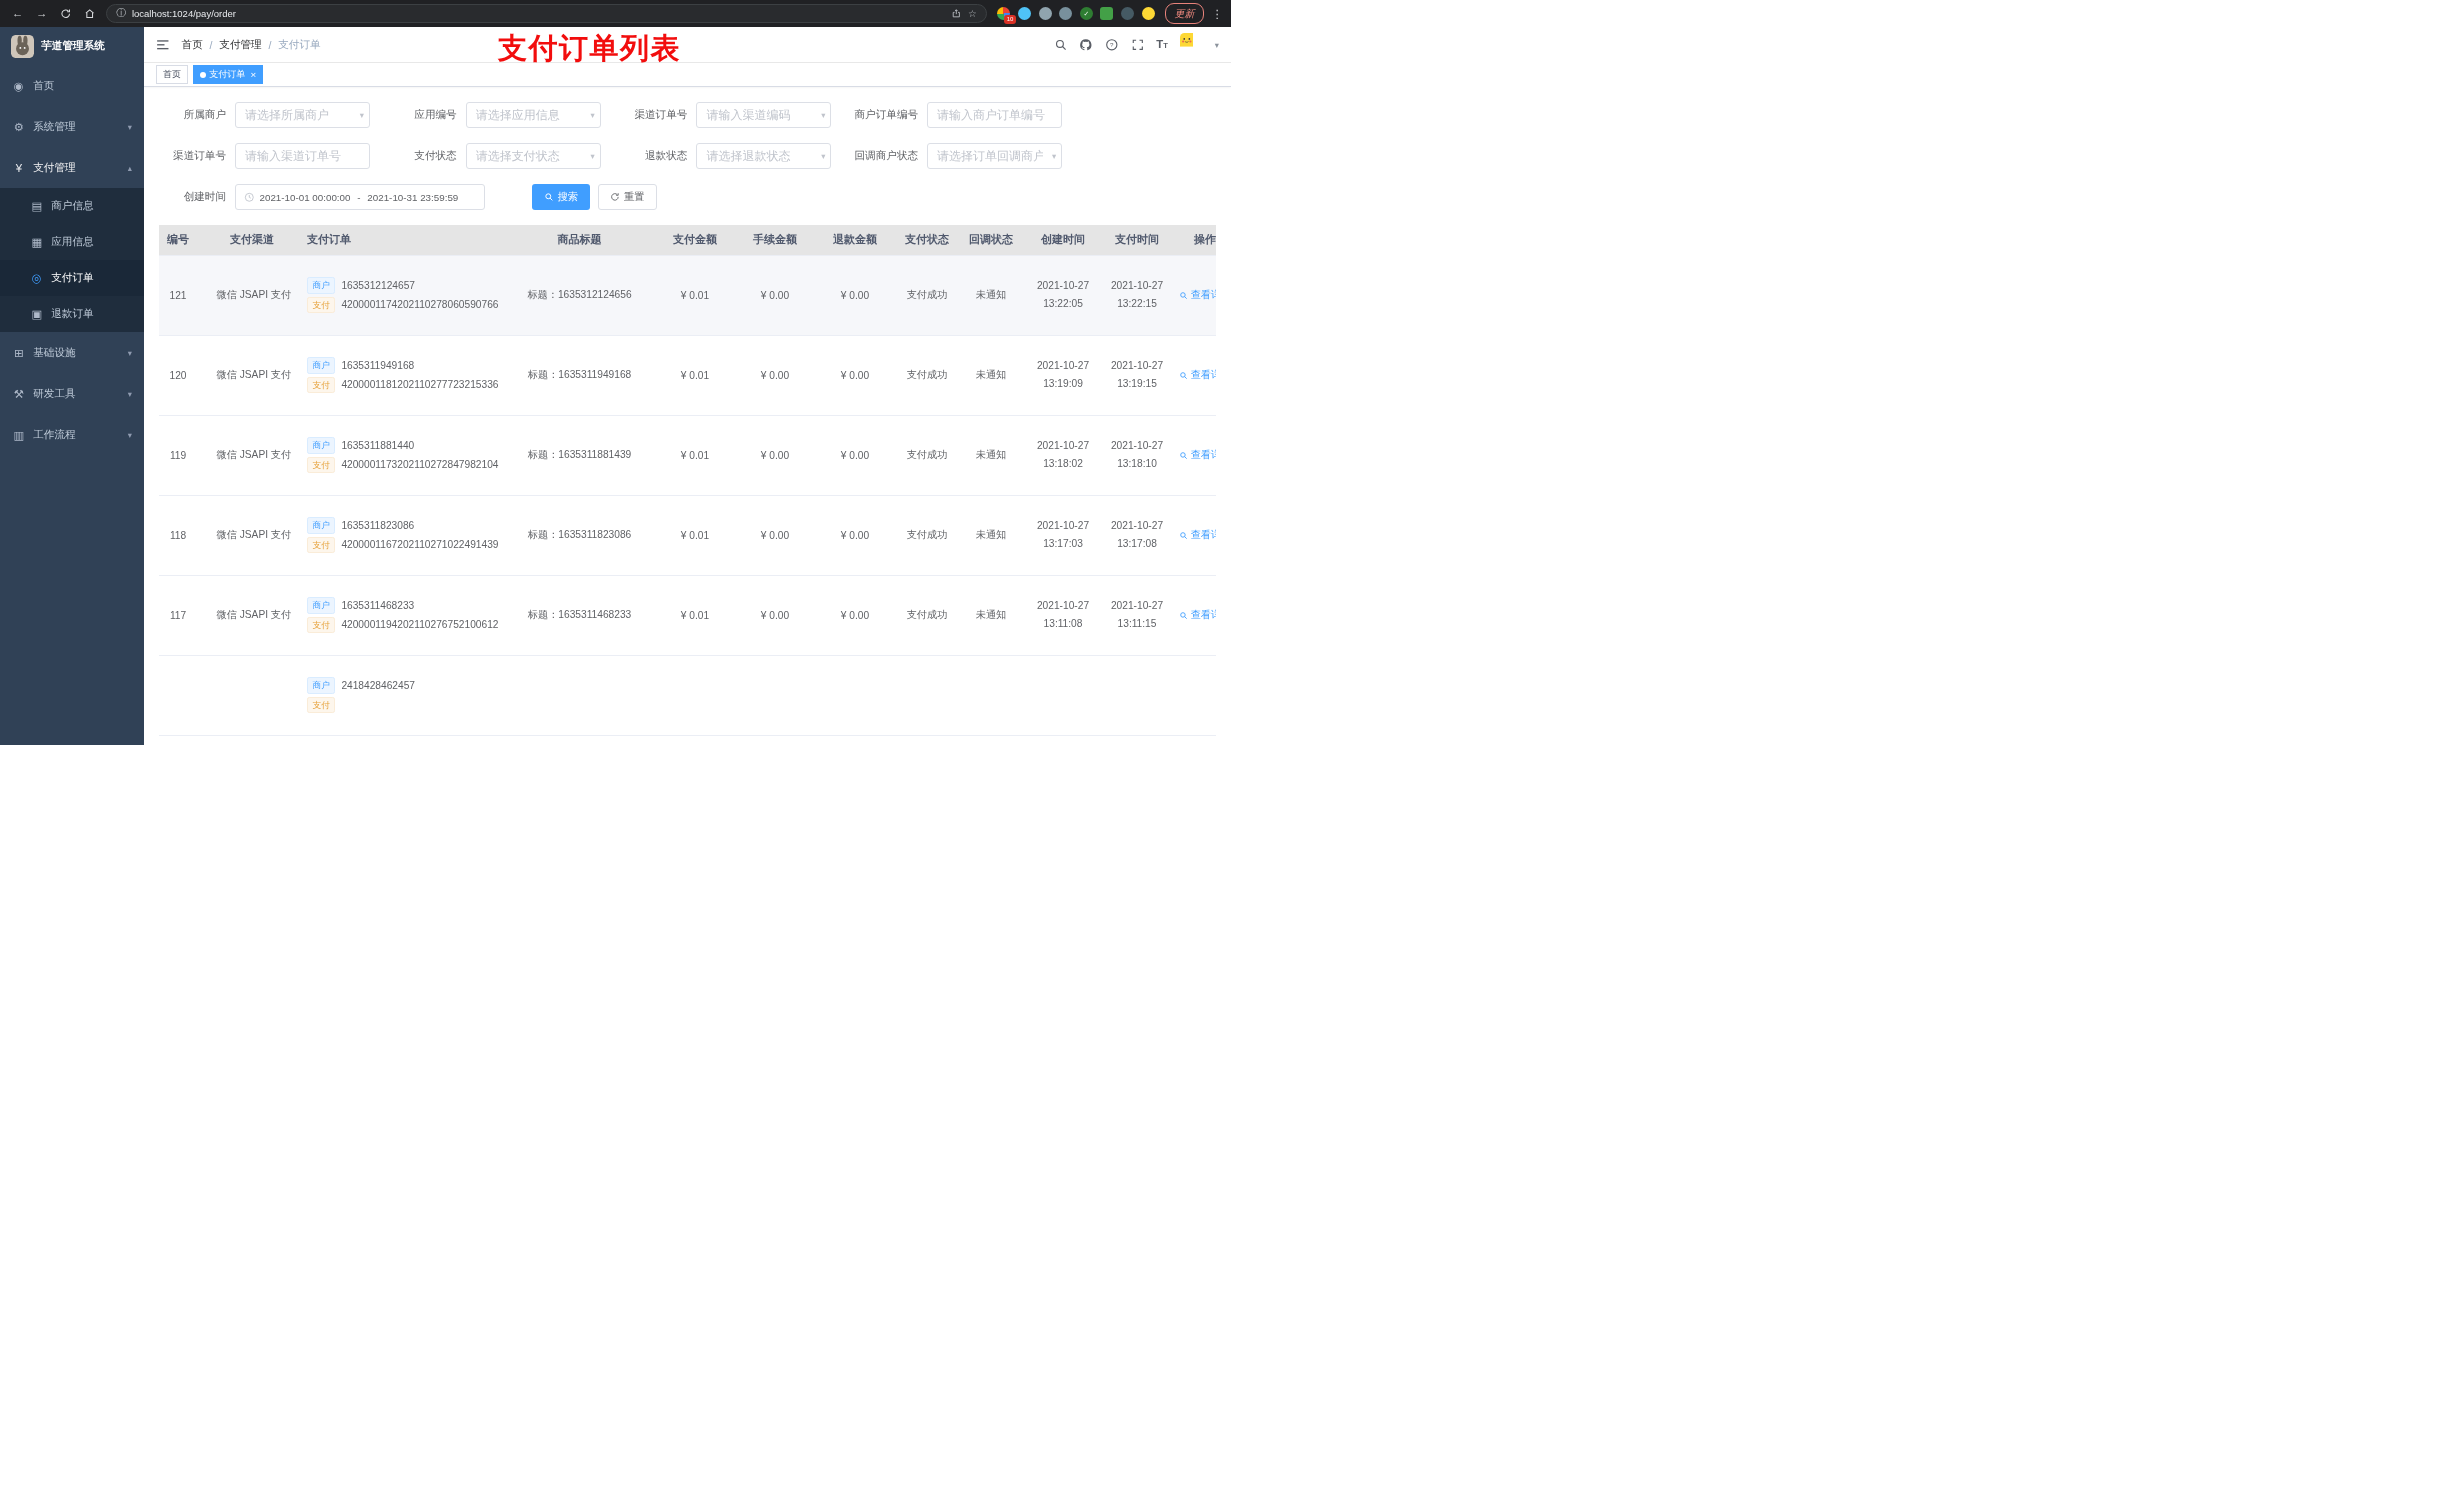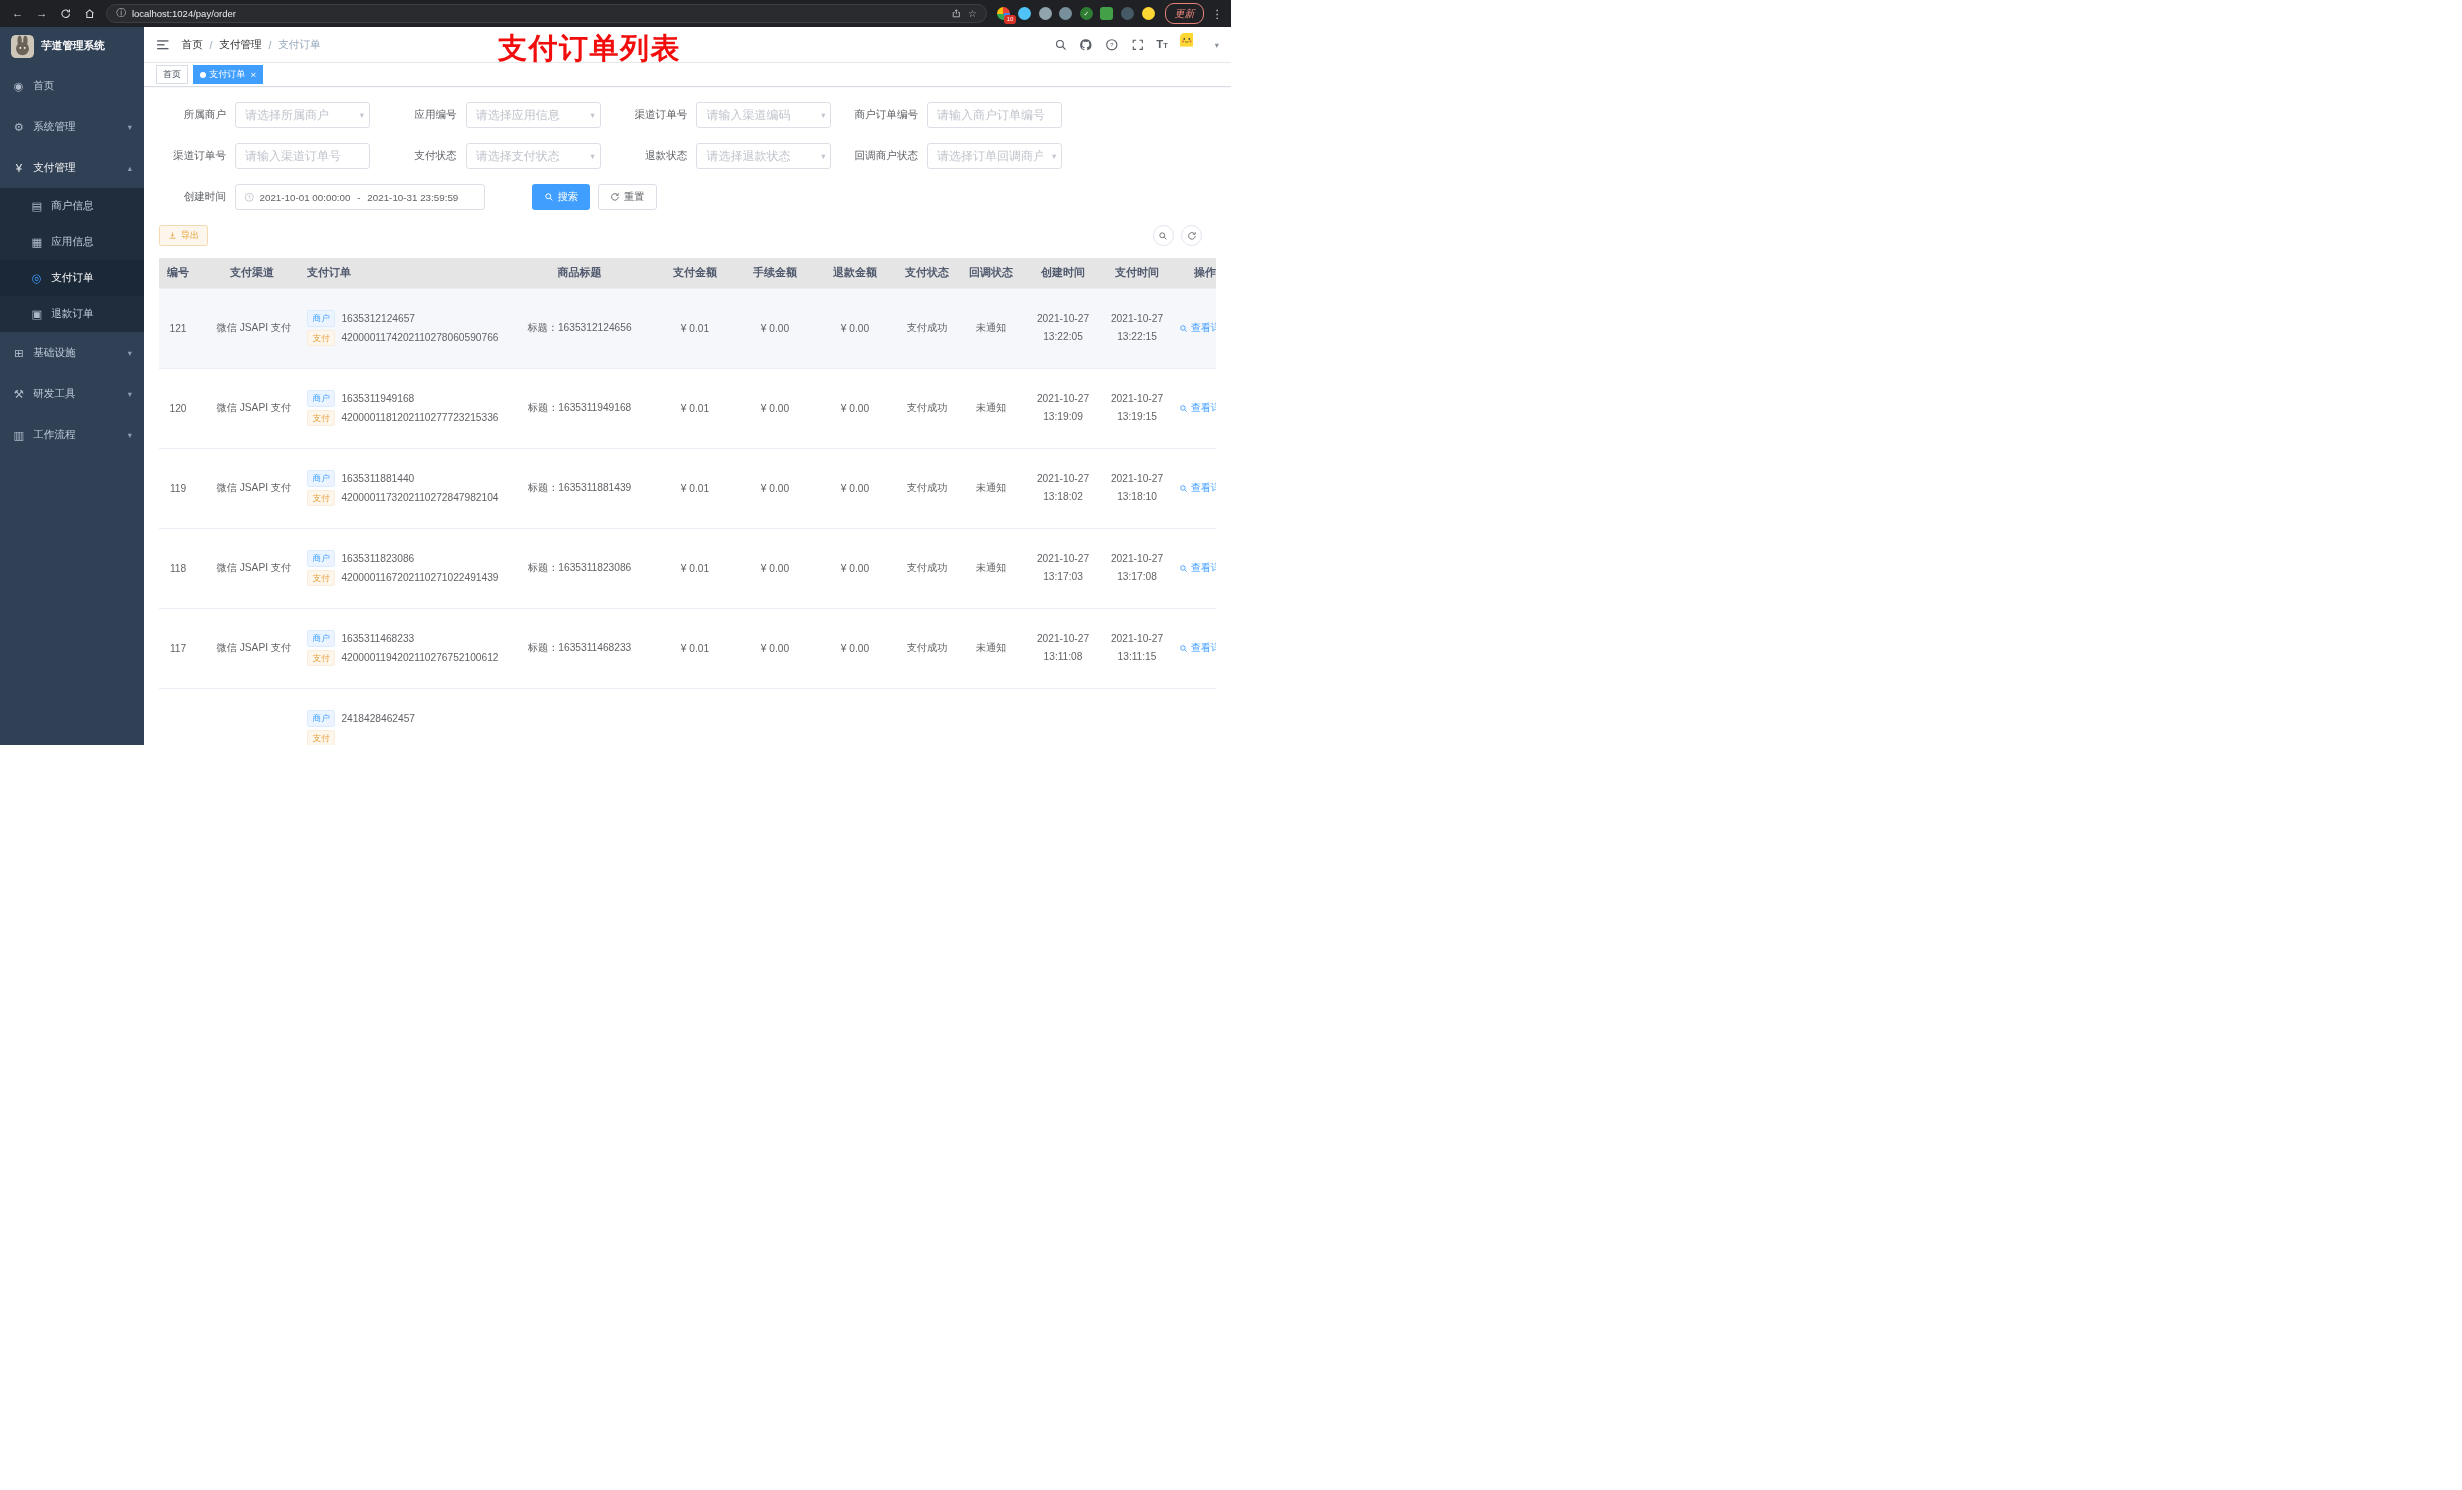--- a/index.html
+++ b/index.html
@@ -375,43 +375,20 @@
           <button class="btn btn-default">
             <svg viewBox="0 0 24 24" fill="none" stroke="currentColor" stroke-width="2.2">
                 <path d="M20 12a8 8 0 1 1-2.3-5.6"></path>
                 <path d="M20 3v5h-5"></path>
               </svg>
             <span>重置</span>
           </button>
         </div>
       </form>
 
-      <div class="toolbar">
-        <button class="btn-export">
-          <svg viewBox="0 0 24 24" fill="none" stroke="currentColor" stroke-width="2.2">
-              <path d="M12 4v10m0 0l-4-4m4 4l4-4"></path>
-              <path d="M4 19h16"></path>
-            </svg>
-          <span>导出</span>
-        </button>
-        <div class="toolbar-right">
-          <span class="circle-btn">
-            <svg viewBox="0 0 24 24" fill="none" stroke="currentColor" stroke-width="2.2">
-                <circle cx="10.5" cy="10.5" r="6"></circle>
-                <path d="M15 15l5.5 5.5"></path>
-              </svg>
-          </span>
-          <span class="circle-btn">
-            <svg viewBox="0 0 24 24" fill="none" stroke="currentColor" stroke-width="2.2">
-                <path d="M20 12a8 8 0 1 1-2.3-5.6"></path>
-                <path d="M20 3v5h-5"></path>
-              </svg>
-          </span>
-        </div>
-      </div>
 
       <div class="table-wrap">
         <table>
           <colgroup>
             <col style="width:68px">
               <col style="width:80px">
               <col style="width:212px">
               <col style="width:151px">
             <col style="width:80px">
               <col style="width:80px">

